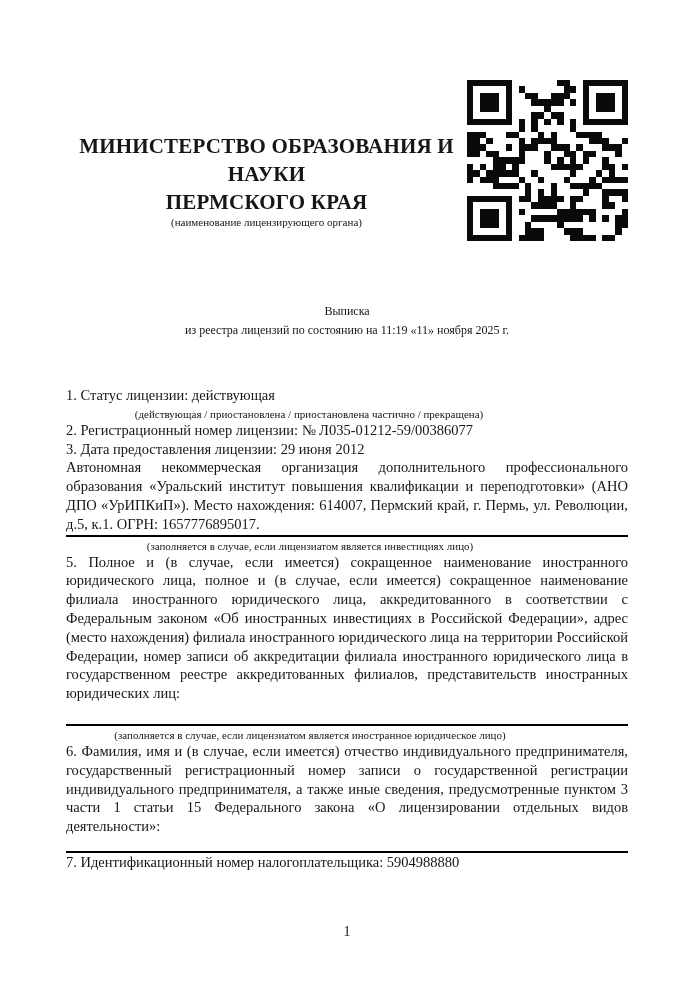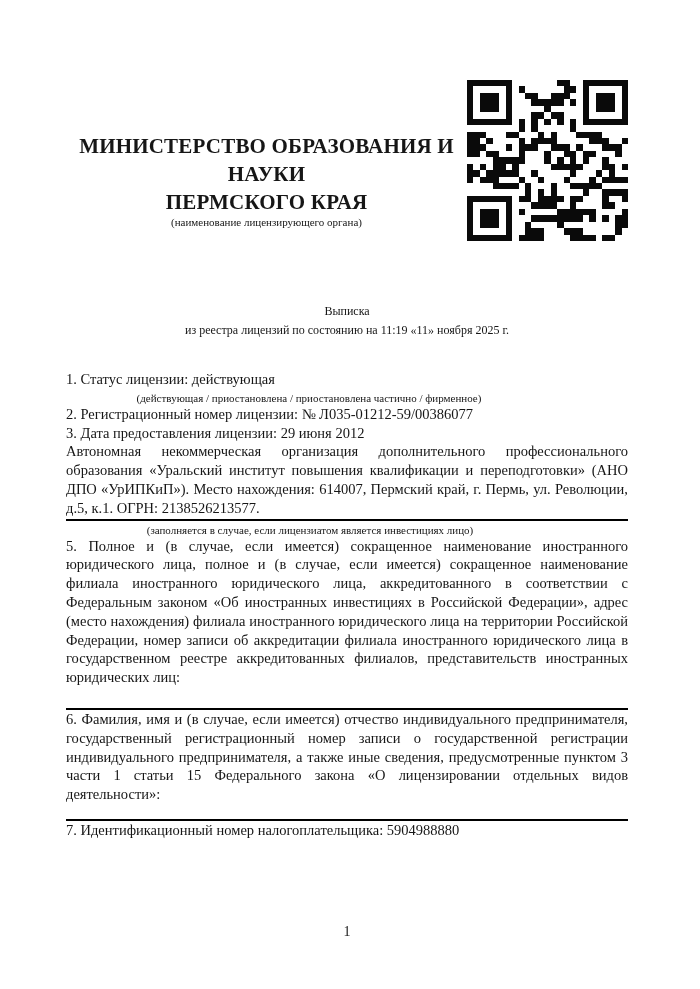--- a/index.html
+++ b/index.html
@@ -43,21 +43,21 @@
     flex: 0 0 auto;
   }
   .qr-box svg { display: block; }
   .doc-title {
     text-align: center;
     margin-top: 52px;
     font-size: 12px;
     line-height: 19px;
   }
   .items {
-    margin-top: 30px;
+    margin-top: 46px;
     font-size: 14.5px;
     line-height: 18.8px;
   }
   .items p { margin: 0; }
   .mt14 { margin-top: 14px; }
   .mt13 { margin-top: 13px; }
   .justify { text-align: justify; }
   .rule {
     border-top: 2px solid #000000;
     height: 0;
@@ -399,33 +399,34 @@
   </div>
 
   <div class="doc-title">
     <div>Выписка</div>
     <div>из реестра лицензий по состоянию на 11:19 «11» ноября 2025 г.</div>
   </div>
 
   <div class="items">
 
     <p>1. Статус лицензии: действующая</p>
-    <div class="caption" style="padding-right:76px;">(действующая / приостановлена / приостановлена частично / фирменное)</div>
+    <div class="caption" style="padding-right:76px;">(действующая / приостановлена / приостановлена частично / прекращена)</div>
 
     <p class="mt14">2. Регистрационный номер лицензии: № Л035-01212-59/00386077</p>
 
     <p class="mt14">3. Дата предоставления лицензии: 29 июня 2012</p>
 
-    <p class="justify">Автономная некоммерческая организация дополнительного профессионального образования «Уральский институт повышения квалификации и переподготовки» (АНО ДПО «УрИПКиП»). Место нахождения: 614007, Пермский край, г. Пермь, ул. Революции, д.5, к.1. ОГРН: 2138526213577.</p>
+    <p class="justify">Автономная некоммерческая организация дополнительного профессионального образования «Уральский институт повышения квалификации и переподготовки» (АНО ДПО «УрИПКиП»). Место нахождения: 614007, Пермский край, г. Пермь, ул. Революции, д.5, к.1. ОГРН: 1657776895017.</p>
     <div class="rule"></div>
     <div class="caption">(заполняется в случае, если лицензиатом является инвестициях лицо)</div>
 
     <p class="mt14 justify">5. Полное и (в случае, если имеется) сокращенное наименование иностранного юридического лица, полное и (в случае, если имеется) сокращенное наименование филиала иностранного юридического лица, аккредитованного в соответствии с Федеральным законом «Об иностранных инвестициях в Российской Федерации», адрес (место нахождения) филиала иностранного юридического лица на территории Российской Федерации, номер записи об аккредитации филиала иностранного юридического лица в государственном реестре аккредитованных филиалов, представительств иностранных юридических лиц:</p>
     <div class="blank-20"></div>
     <div class="rule"></div>
+    <div class="caption">(заполняется в случае, если лицензиатом является иностранное юридическое лицо)</div>
 
     <p class="mt13 justify">6. Фамилия, имя и (в случае, если имеется) отчество индивидуального предпринимателя, государственный регистрационный номер записи о государственной регистрации индивидуального предпринимателя, а также иные сведения, предусмотренные пунктом 3 части 1 статьи 15 Федерального закона «О лицензировании отдельных видов деятельности»:</p>
     <div class="blank-14"></div>
     <div class="rule"></div>
 
     <p class="mt14">7. Идентификационный номер налогоплательщика: 5904988880</p>
 
   </div>
 
   <div class="page-number">1</div>

